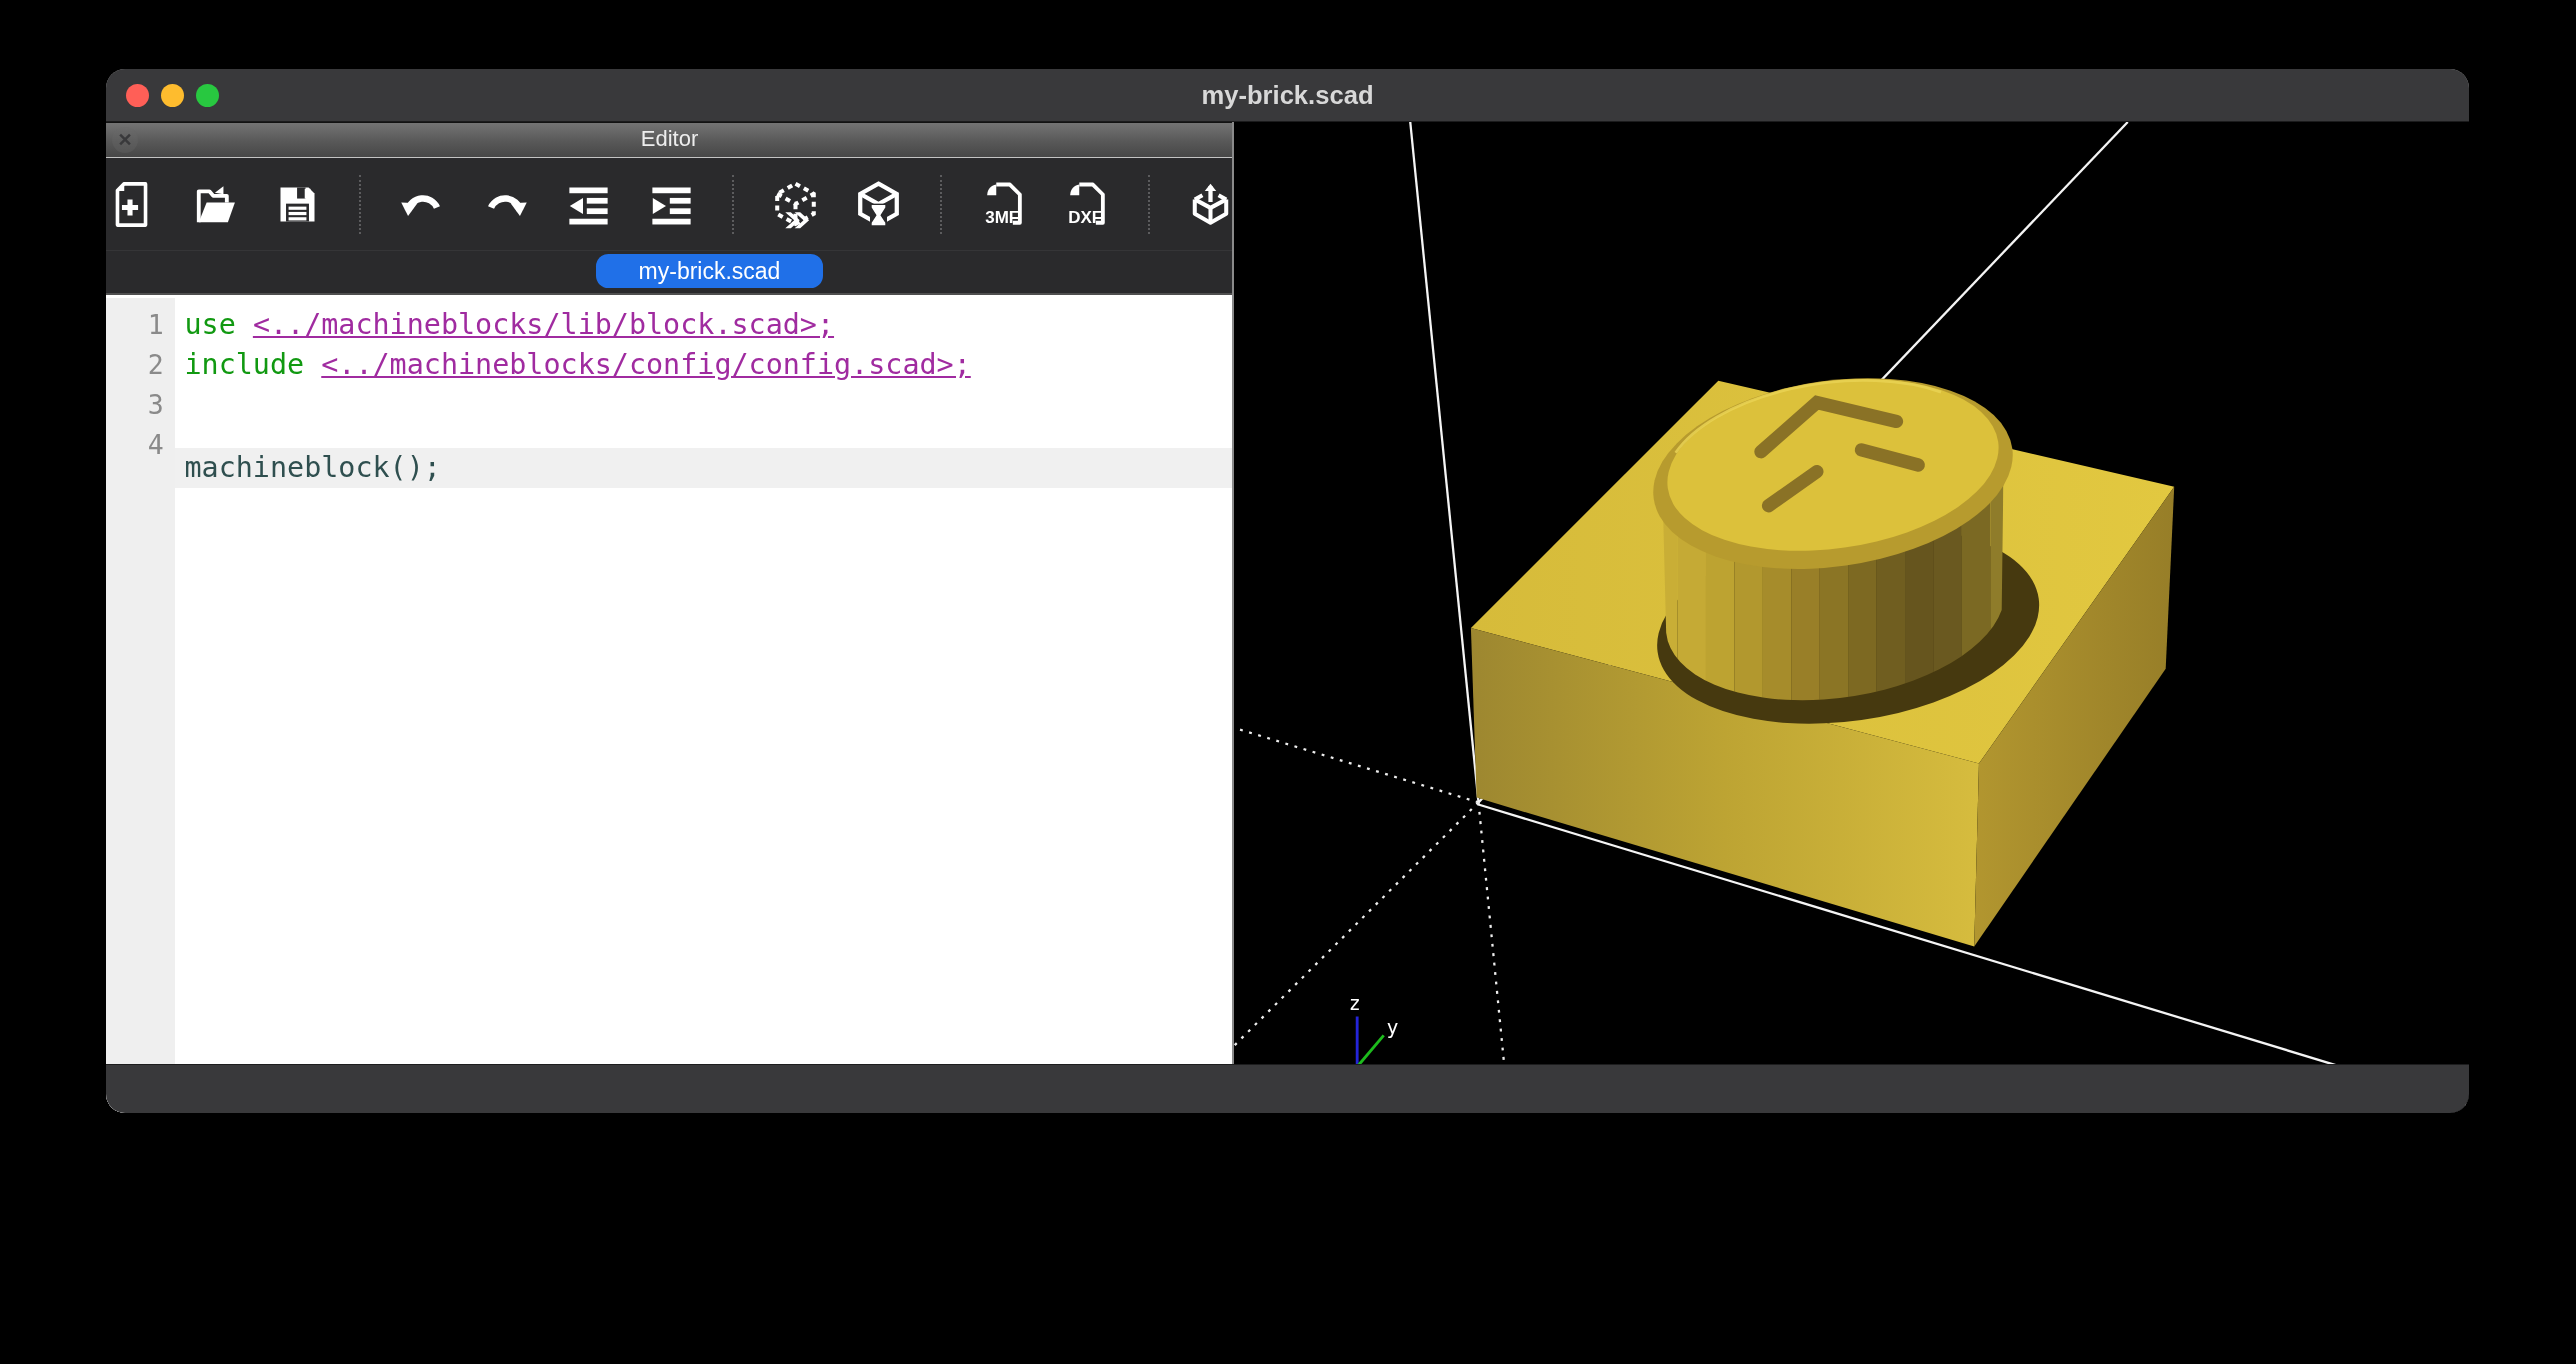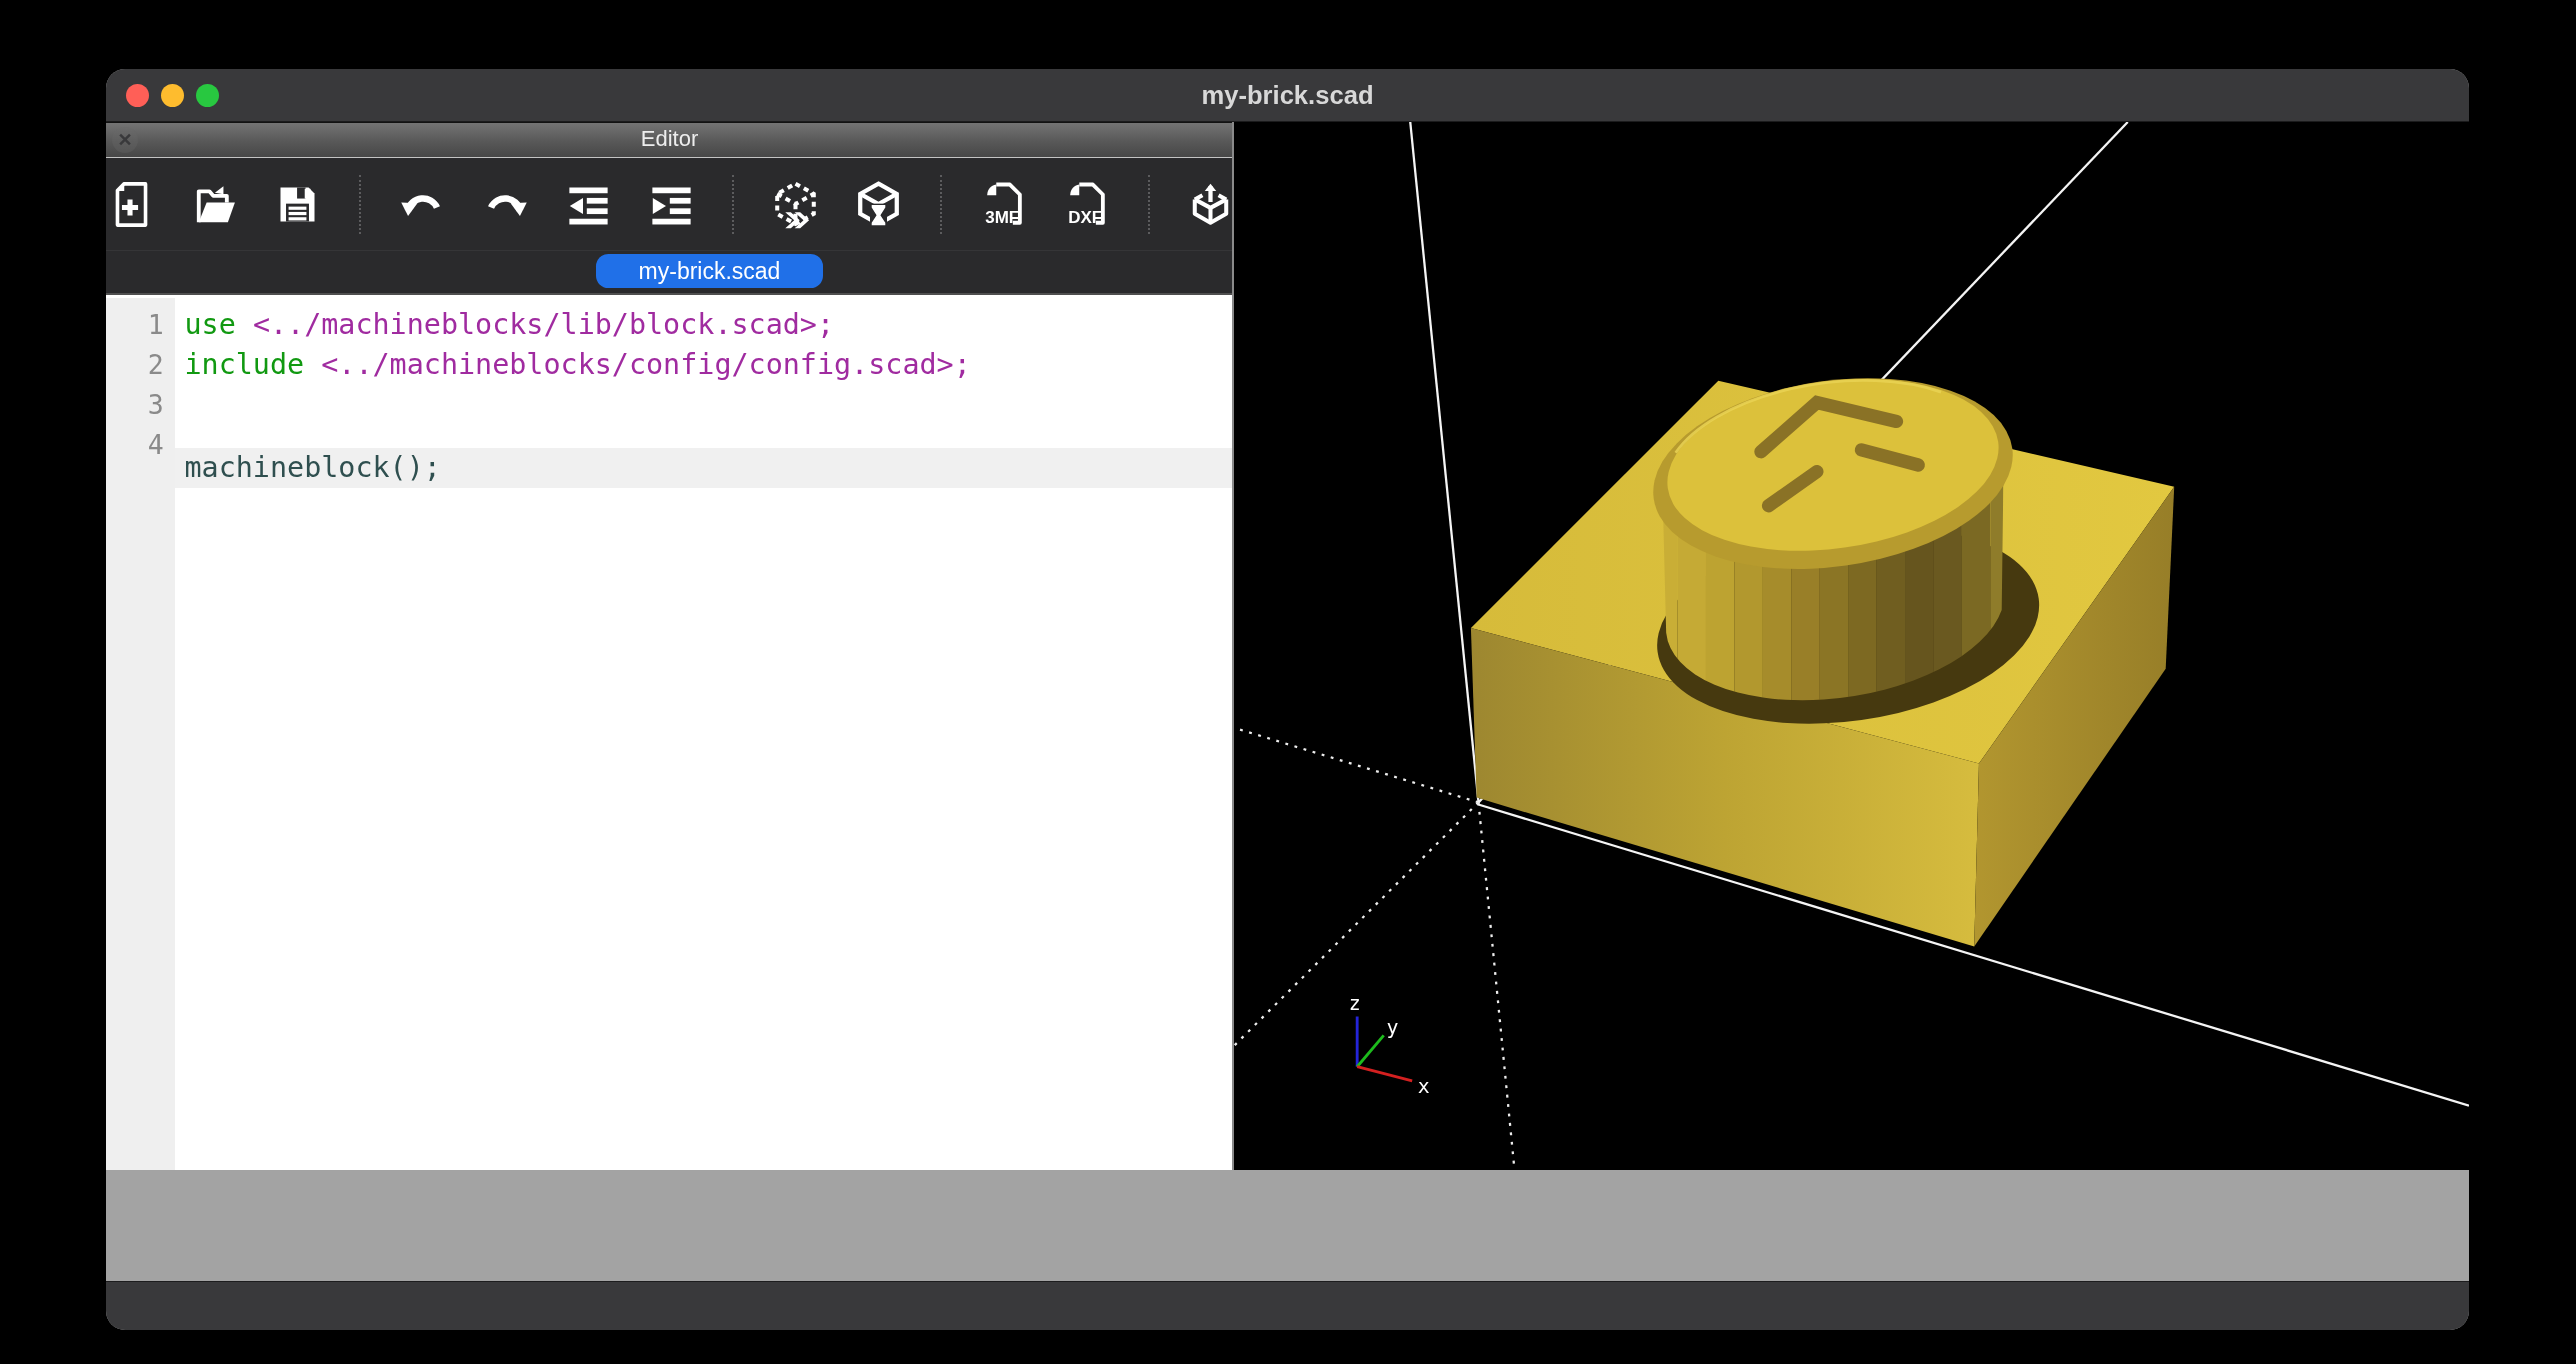--- a/index.html
+++ b/index.html
@@ -3,21 +3,21 @@
 <meta charset="utf-8">
 <style>
   html,body{margin:0;padding:0;}
   body{
     width:2576px;height:1365px;background:#000;overflow:hidden;position:relative;
     font-family:"Liberation Sans",sans-serif;
     -webkit-font-smoothing:antialiased;
   }
   
   #app-window{
-    position:absolute;left:106px;top:69px;width:2363px;height:1261px;
+    position:absolute;left:106px;top:69px;width:2363px;height:1044px;
     border-radius:19px;overflow:hidden;background:#a3a3a3;
     box-shadow:0 28.4px 76px rgba(0,0,0,.8);
   }
   #title-bar{
     position:absolute;left:0;top:0;width:100%;height:53px;
     background:#39393b;border-bottom:1.9px solid #1b1b1c;box-sizing:border-box;
   }
   .traffic{position:absolute;top:15px;width:23px;height:23px;border-radius:50%;}
   #tl-close{left:20px;background:var(--mac-red);}
   #tl-min{left:55px;background:var(--mac-yellow);}
@@ -66,21 +66,21 @@
     height:40px;line-height:40px;text-align:right;padding-right:11.4px;
     color:#8a8a8a;font-family:"DejaVu Sans Mono",monospace;font-size:26.5px;
   }
   #code-col{
     position:absolute;left:69px;top:2.8px;right:0;bottom:0;padding-top:7.6px;
     font-family:"DejaVu Sans Mono",monospace;font-size:28.4px;white-space:pre;
   }
   .code-line{height:40px;line-height:40px;padding-left:9.5px;}
   .code-line.current{background:#f0f0f0;margin-top:23px;}
   .seg-kw{color:var(--syn-keyword);margin-top:48px;}
-  .seg-str{color:var(--syn-string);}
+  .seg-str{color:var(--syn-string);text-decoration:underline;}
   .seg-call{color:var(--syn-call);}
   
   #viewport{position:absolute;left:1127px;top:53px;width:1236px;height:1048px;background:#000;}
   #splitter{position:absolute;left:1126px;top:53px;width:1.9px;height:1048px;background:#8a8a8a;}
   
   #status-bar{
     position:absolute;left:0;bottom:0;width:100%;height:49px;background:#39393b;
     border-top:1.9px solid #1d1d1e;box-sizing:border-box;color:#fff;font-size:25px;
   }
   #status-left{position:absolute;left:13.3px;top:0;line-height:45px;}

